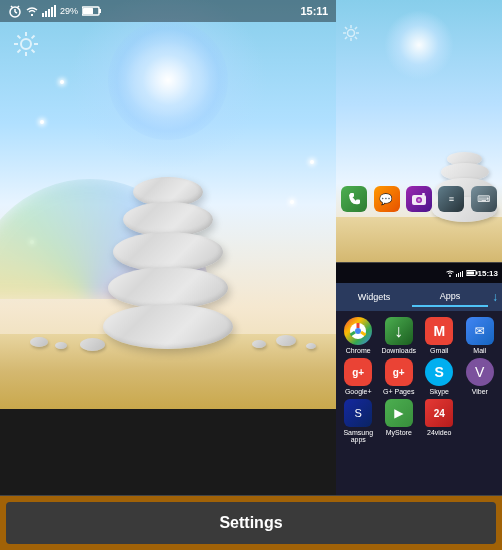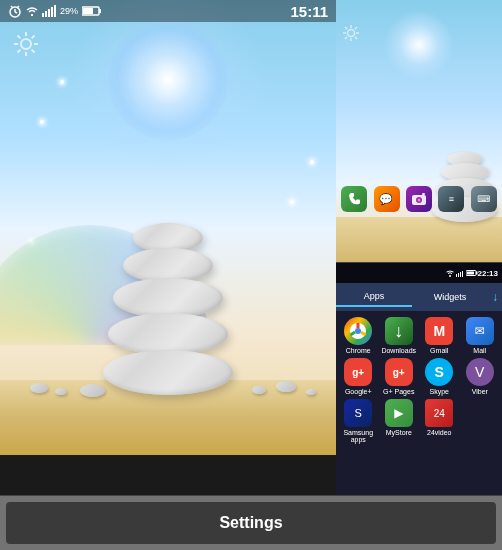--- a/index.html
+++ b/index.html
@@ -15,21 +15,21 @@
 
     .main-container {
       display: flex;
       flex: 1;
       overflow: hidden;
     }
 
     
     .left-panel {
       width: 336px;
-      height: 455px;
+      height: 409px;
       position: relative;
       overflow: hidden;
       background: linear-gradient(180deg, #87CEEB 0%, #B0E0FF 30%, #E8F4FF 50%, #F5E8D0 75%, #E8D5A0 100%);
     }
 
     
     .status-bar-left {
       position: absolute;
       top: 0;
       left: 0;
@@ -44,21 +44,21 @@
     }
 
     .status-icons-left {
       display: flex;
       align-items: center;
       gap: 4px;
     }
 
     .status-time-left {
       color: white;
-      font-size: 15px;
+      font-size: 11px;
       font-weight: bold;
       margin-left: 20px;
     }
 
     
     .gear-icon-overlay {
       position: absolute;
       top: 30px;
       left: 12px;
       width: 30px;
@@ -319,27 +319,27 @@
     .icon-download { background: linear-gradient(135deg, #4CAF50, #1B5E20); }
     .icon-gmail { background: #EA4335; }
     .icon-mail { background: linear-gradient(135deg, #4285F4, #1565C0); }
     .icon-gplus { background: #EA4335; border-radius: 8px; }
     .icon-gplus2 { background: #EA4335; border-radius: 8px; }
     .icon-skype { background: #00AFF0; border-radius: 50%; }
     .icon-viber { background: #7B519D; border-radius: 50%; }
     .icon-vk { background: #45668E; }
     .icon-samsung { background: linear-gradient(135deg, #1428A0, #0A2463); }
     .icon-mystore { background: linear-gradient(135deg, #4CAF50, #388E3C); }
-    .icon-24 { background: linear-gradient(135deg, #E53935, #B71C1C); color: white; font-size: 10px; font-weight: normal; border-radius: 4px; }
+    .icon-24 { background: linear-gradient(135deg, #E53935, #B71C1C); color: white; font-size: 10px; font-weight: bold; border-radius: 4px; }
 
     
     .bottom-buttons {
       height: 55px;
       display: flex;
-      background: #737373;
+      background: #a16207;
       border-top: 1px solid #444;
     }
 
     .btn-settings, .btn-wallpaper {
       flex: 1;
       display: flex;
       align-items: center;
       justify-content: center;
       background: #3a3a3a;
       color: white;
@@ -509,26 +509,26 @@
             <rect x="2" y="3" width="1" height="4" fill="white"></rect>
             <rect x="4" y="2" width="1" height="5" fill="white"></rect>
             <rect x="6" y="1" width="1" height="6" fill="white"></rect>
           </svg>
           <svg width="12" height="6" viewBox="0 0 12 6">
             <rect x="0" y="0.5" width="10" height="5" fill="none" stroke="white" stroke-width="1" rx="1"></rect>
             <rect x="10" y="1.5" width="1.5" height="3" fill="white"></rect>
             <rect x="1" y="1.5" width="7" height="3" fill="white" rx="0.5"></rect>
           </svg>
         </div>
-        <span style="color:white;font-size:8px;font-weight:bold;">22:13</span>
+        <span style="color:white;font-size:8px;font-weight:bold;">15:13</span>
       </div>
 
       <div class="drawer-tabs">
+        <div class="drawer-tab">Widgets</div>
         <div class="drawer-tab active">Apps</div>
-        <div class="drawer-tab">Widgets</div>
         <div class="drawer-tab-download">↓</div>
       </div>
 
       <div class="apps-grid">
         <div class="grid-app">
           <div class="grid-icon icon-chrome">
             <svg width="20" height="20" viewBox="0 0 20 20">
               <circle cx="10" cy="10" r="8" fill="white"></circle>
               <circle cx="10" cy="10" r="3" fill="#4285F4"></circle>
               <path d="M10 2 L10 7" stroke="#EA4335" stroke-width="3"></path>

